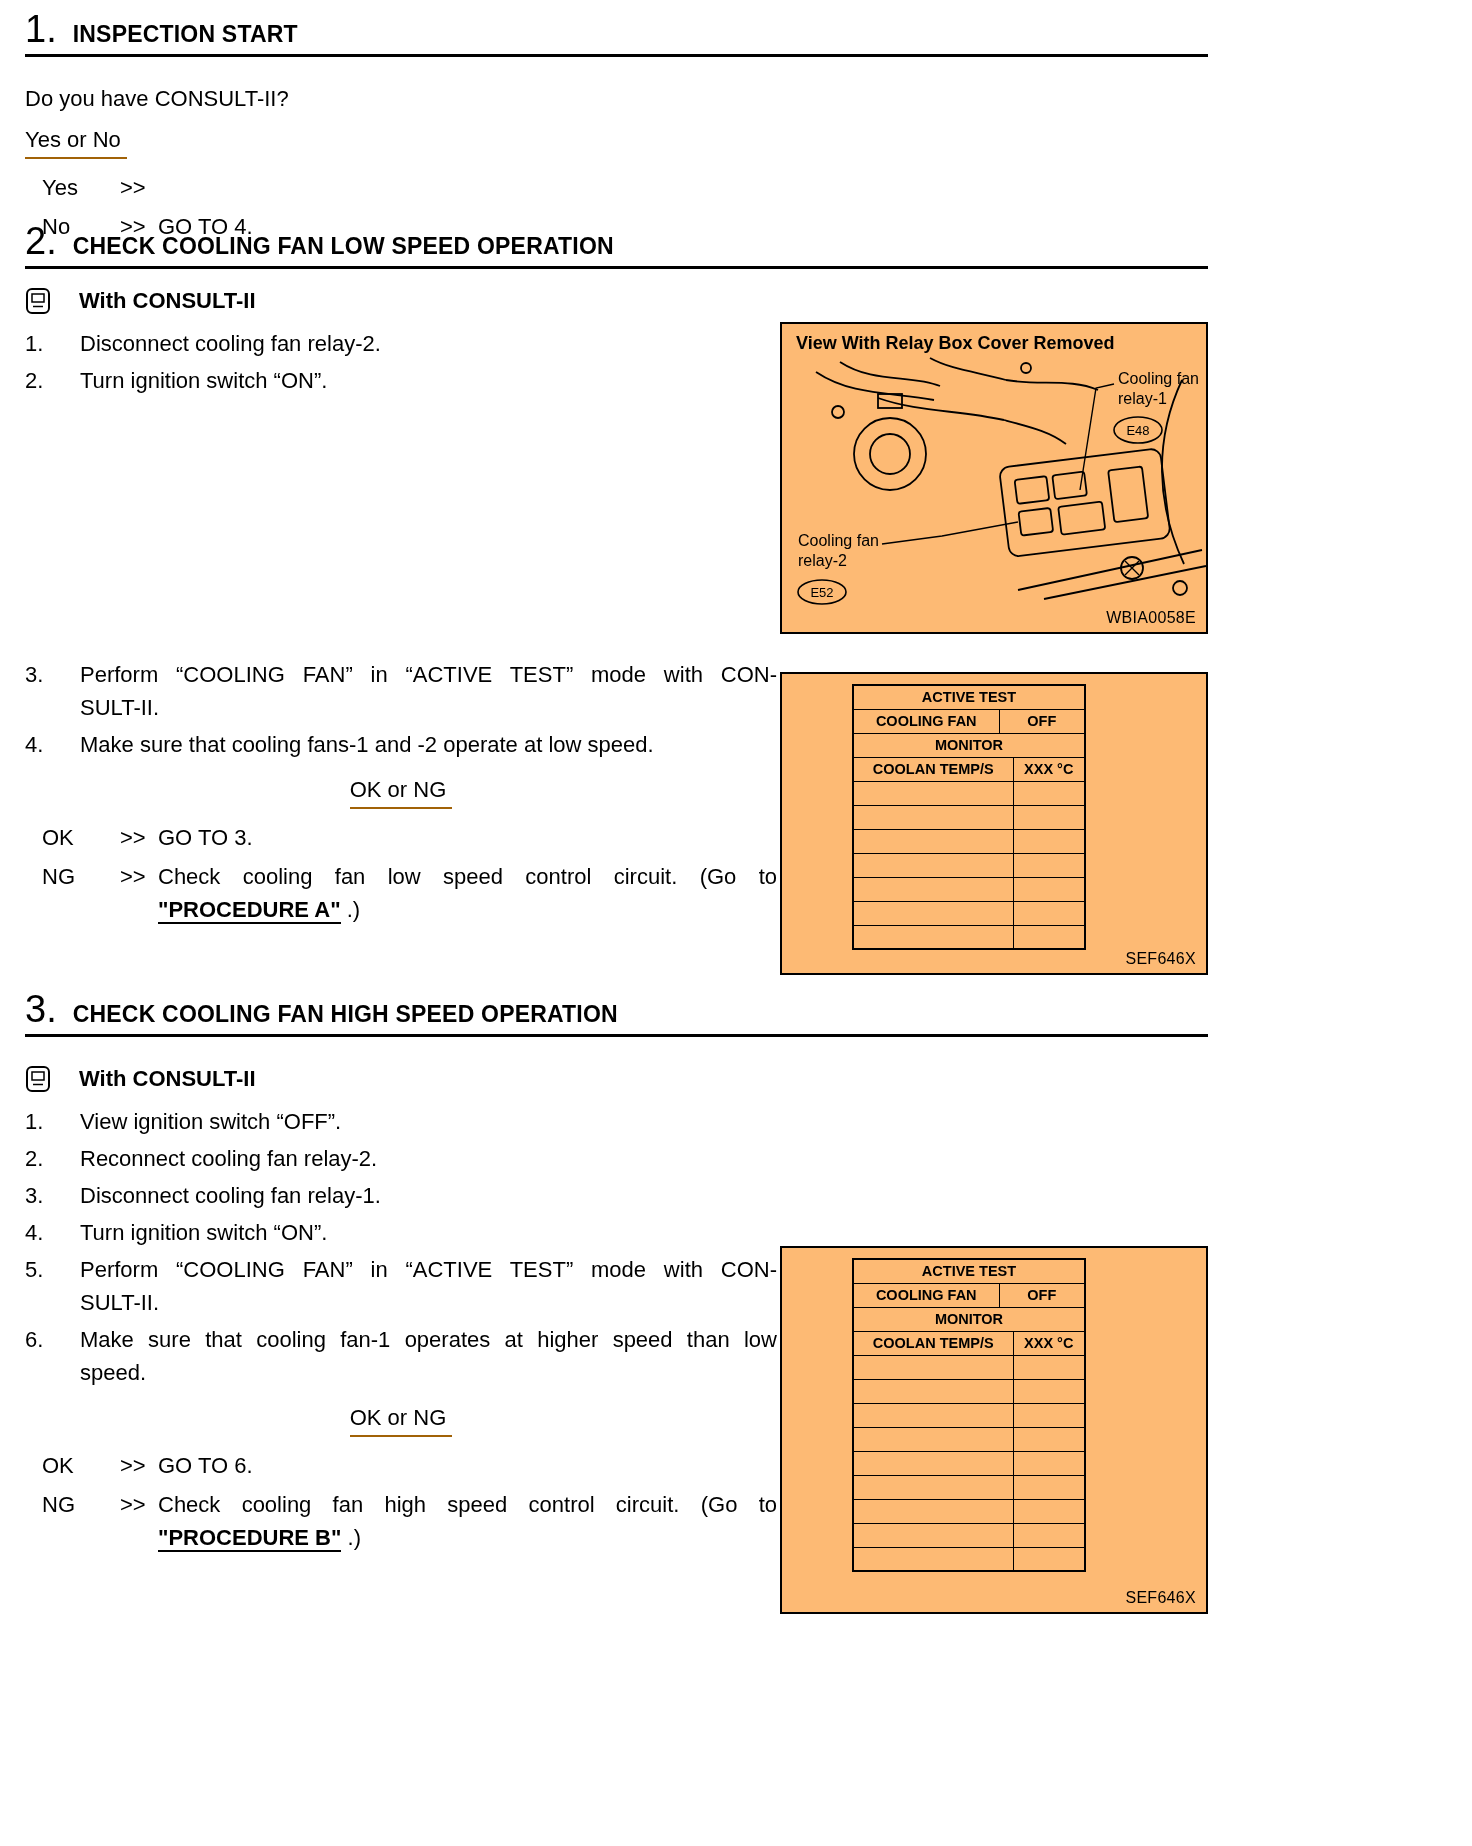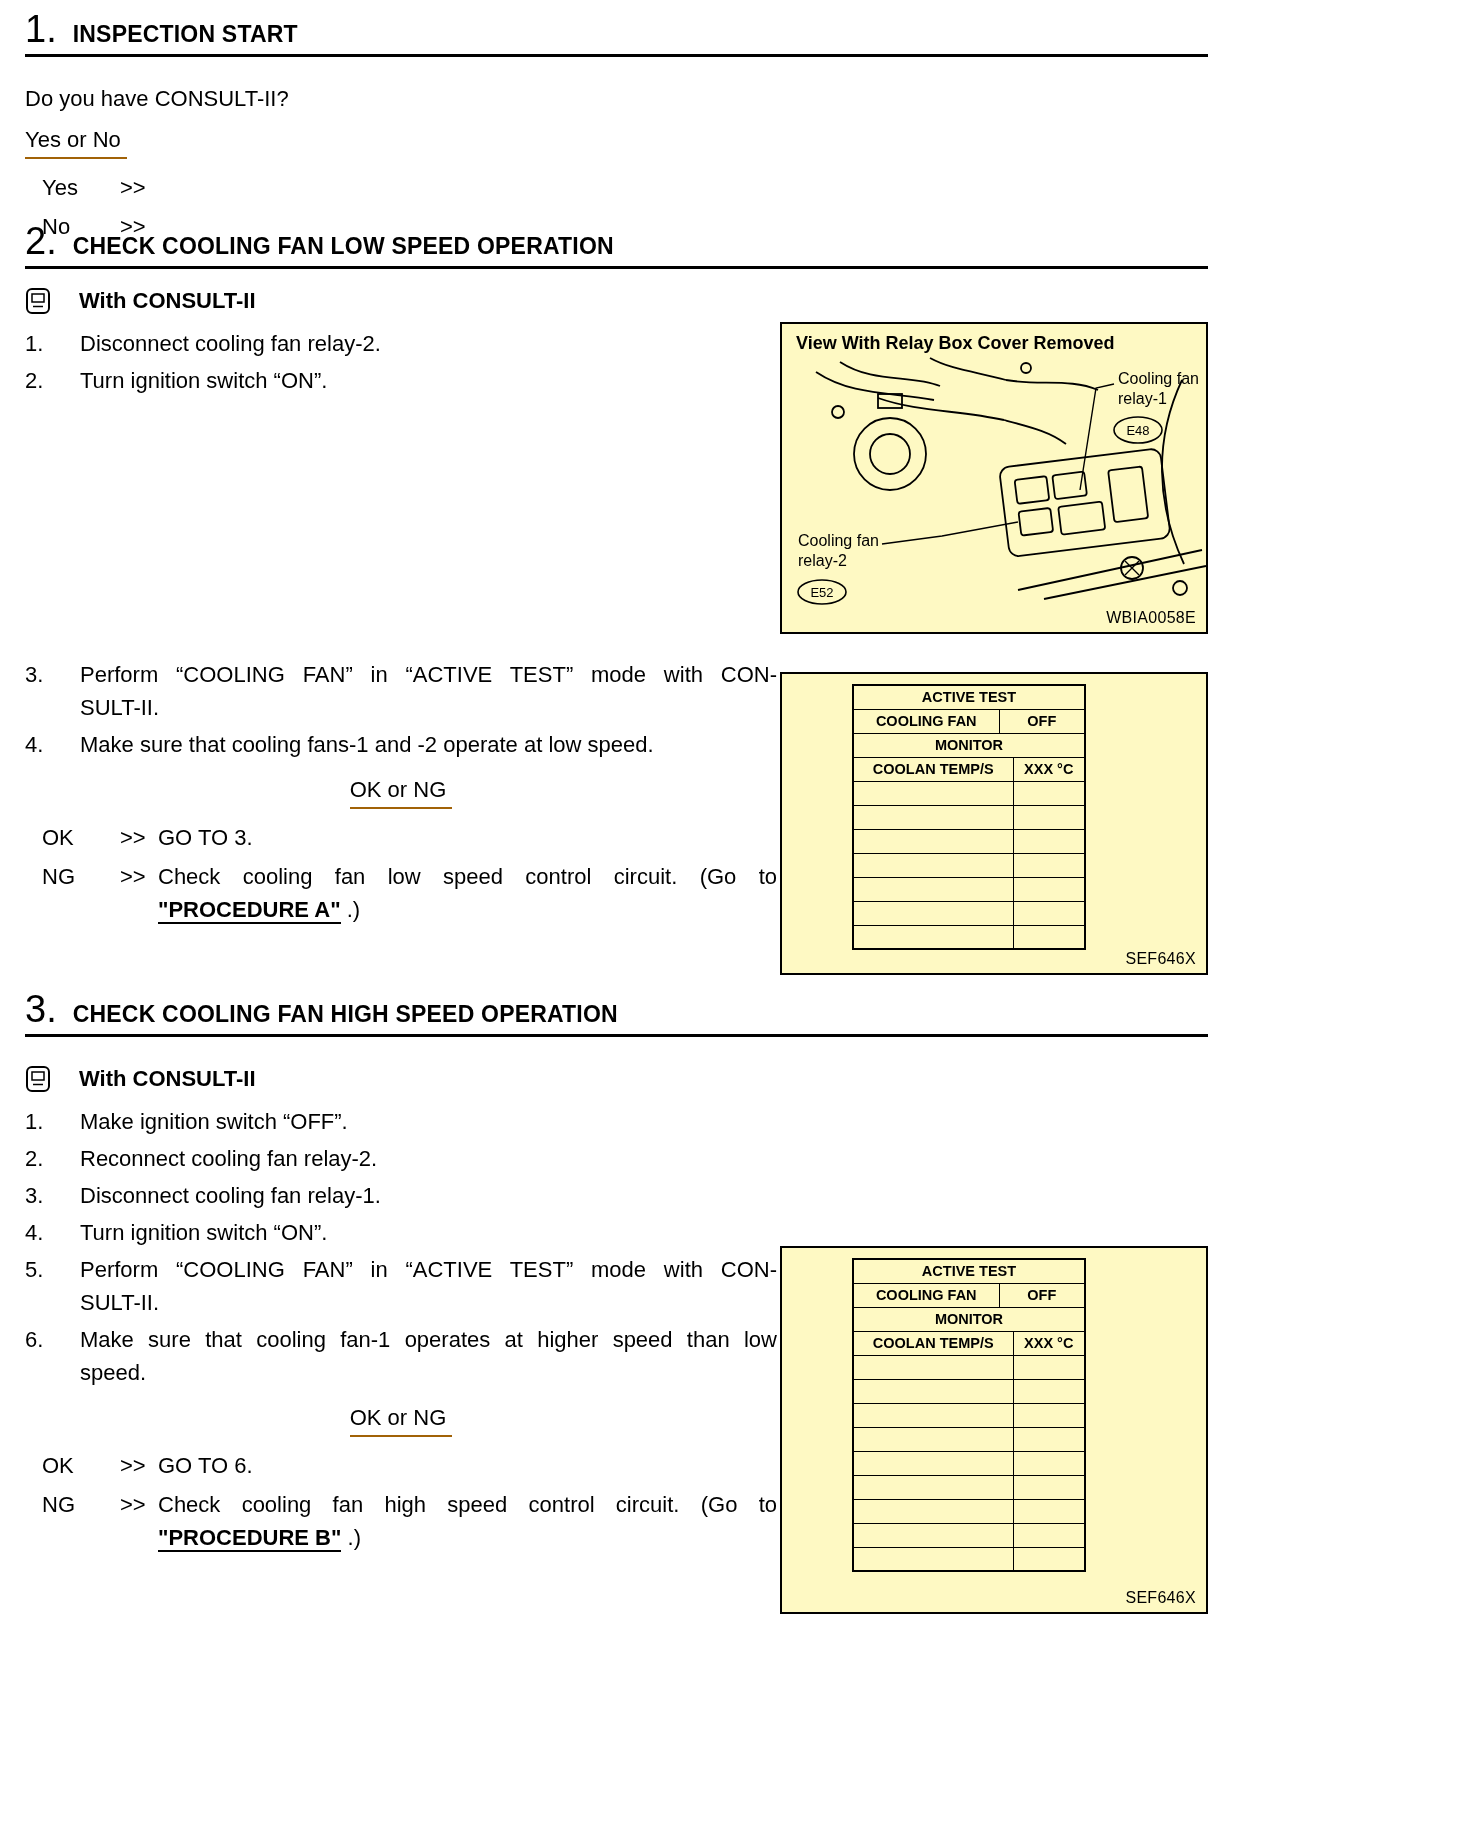--- a/index.html
+++ b/index.html
@@ -23,21 +23,21 @@
   .step-row   { display:grid; grid-template-columns:55px 1fr; margin-top:4px; }
   .step-row:first-of-type { margin-top:0; }
   .block { display:block; }
   .jline { display:block; text-align:justify; text-align-last:justify; }
   .link  { font-weight:bold; border-bottom:2px solid #000; cursor:pointer; }
 
   .consult-line { display:flex; align-items:center; gap:28px; font-weight:bold; font-size:22px; margin-bottom:10px; }
   .consult-icon { display:inline-flex; }
 
   
-  .figure { position:absolute; border:2px solid #000; background:#fef9c3; }
+  .figure { position:absolute; border:2px solid #000; background:#fdba74; }
   .fig-title { font-weight:bold; font-size:18px; padding:9px 0 0 14px; }
   .fig-ref { position:absolute; right:10px; bottom:5px; font-size:16px; letter-spacing:.3px; }
 
   
   .consult-table { border-collapse:collapse; margin:10px 0 0 70px; border:2px solid #000; }
   .consult-table td { border:1.5px solid #000; height:24px; text-align:center; vertical-align:middle;
                       font-size:14.5px; font-weight:bold; padding:0 6px; }
   .consult-table col.c1 { width:146px; } .consult-table col.c2 { width:14px; } .consult-table col.c3 { width:72px; }
 
   svg text { font-family:"Liberation Sans", sans-serif; fill:#000; }
@@ -55,20 +55,21 @@
   <div class="body-col" style="top:82px;">
     <div class="question">Do you have CONSULT-II?</div>
     <div><span class="choice-label">Yes or No</span></div>
     <div class="result-row">
       <span>Yes</span>
       <span>&gt;&gt;</span>
     </div>
     <div class="result-row">
       <span>No</span>
       <span>&gt;&gt;</span>
+      <span>GO TO 4.</span>
     </div>
   </div>
 
   <div class="sec-heading" style="top:222px;">
     <span class="sec-num">2.</span>
     <span class="sec-title">CHECK COOLING FAN LOW SPEED OPERATION</span>
   </div>
 
   <div class="body-col" style="top:284px;">
     <div class="consult-line">
@@ -229,21 +230,21 @@
         <svg width="26" height="26" viewBox="0 0 26 26">
           <rect x="2" y="1" width="22" height="24" rx="5" fill="none" stroke="#000" stroke-width="2"></rect>
           <rect x="7" y="6" width="12" height="8" fill="none" stroke="#000" stroke-width="1.5"></rect>
           <line x1="8" y1="18.5" x2="18" y2="18.5" stroke="#000" stroke-width="1.5"></line>
         </svg>
       </span>
       <span>With CONSULT-II</span>
     </div>
     <div class="step-row">
       <span>1.</span>
-      <span>Make ignition switch “OFF”.</span>
+      <span>View ignition switch “OFF”.</span>
     </div>
     <div class="step-row">
       <span>2.</span>
       <span>Reconnect cooling fan relay-2.</span>
     </div>
     <div class="step-row">
       <span>3.</span>
       <span>Disconnect cooling fan relay-1.</span>
     </div>
     <div class="step-row">

